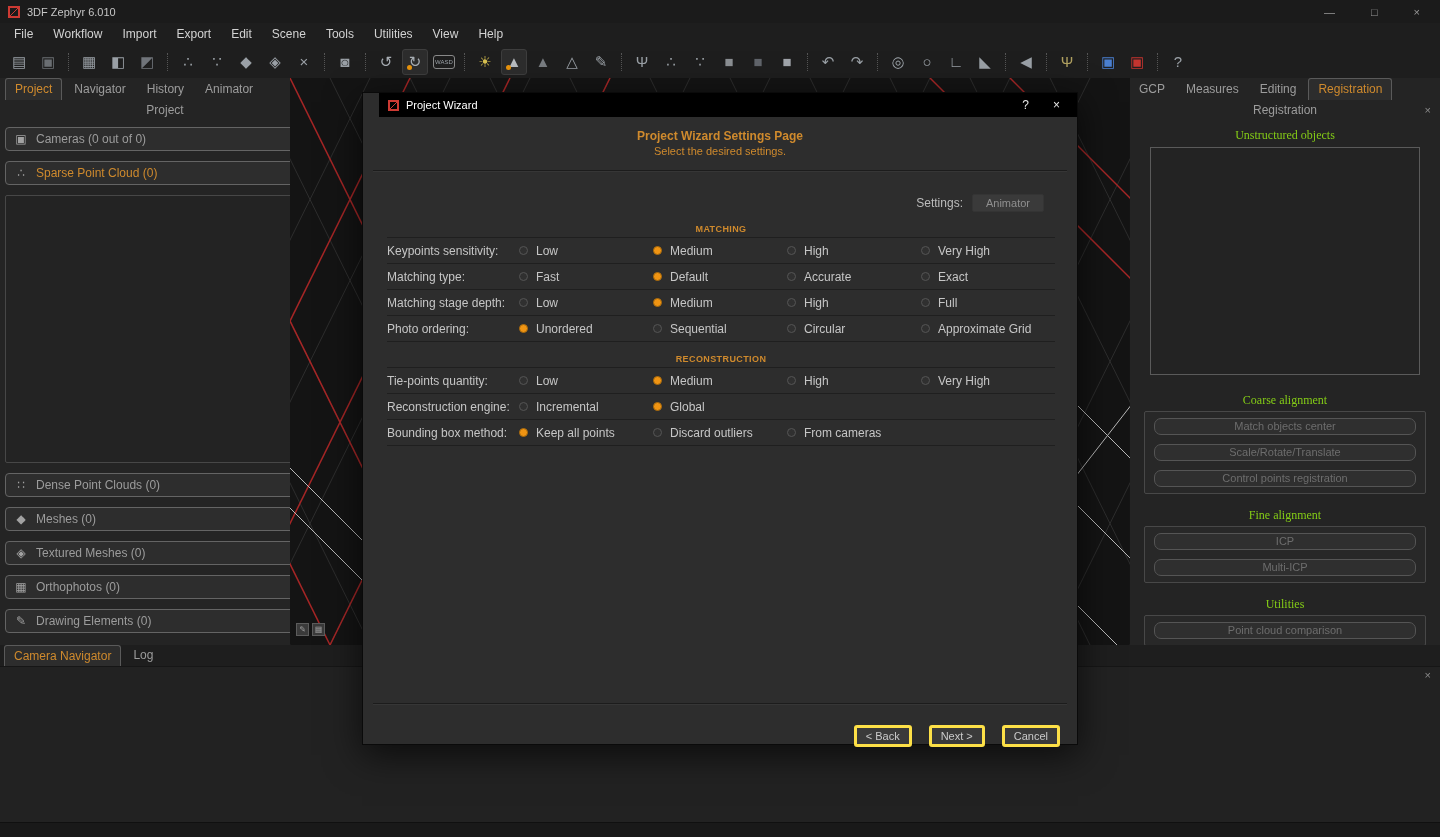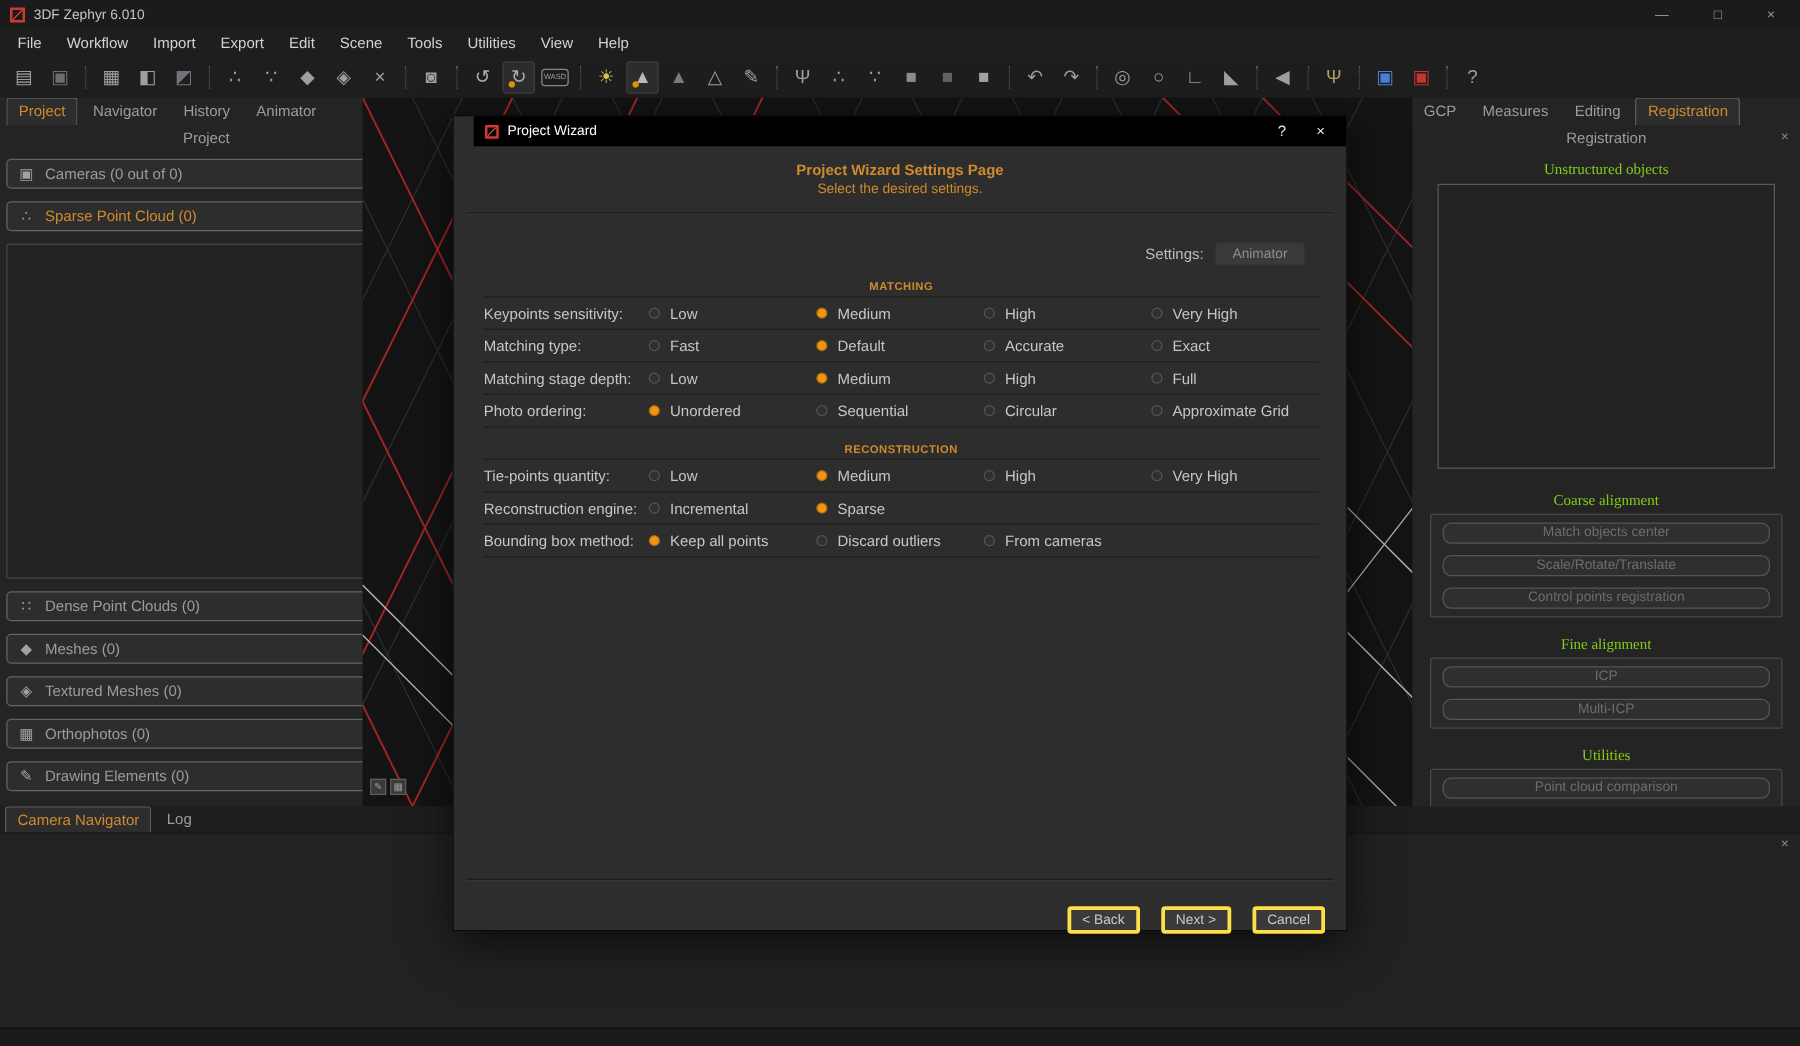--- a/index.html
+++ b/index.html
@@ -562,21 +562,21 @@
       </div>
       <div class="wrow">
         <span class="wlabel">Reconstruction engine:</span>
         <div class="wopts">
             <span class="wopt">
               <span class="radio"></span>
               <span class="wopt-label">Incremental</span>
             </span>
             <span class="wopt">
               <span class="radio on"></span>
-              <span class="wopt-label">Sparse</span>
+              <span class="wopt-label">Global</span>
             </span>
           </div>
       </div>
       <div class="wrow">
         <span class="wlabel">Bounding box method:</span>
         <div class="wopts">
             <span class="wopt">
               <span class="radio on"></span>
               <span class="wopt-label">Keep all points</span>
             </span>

